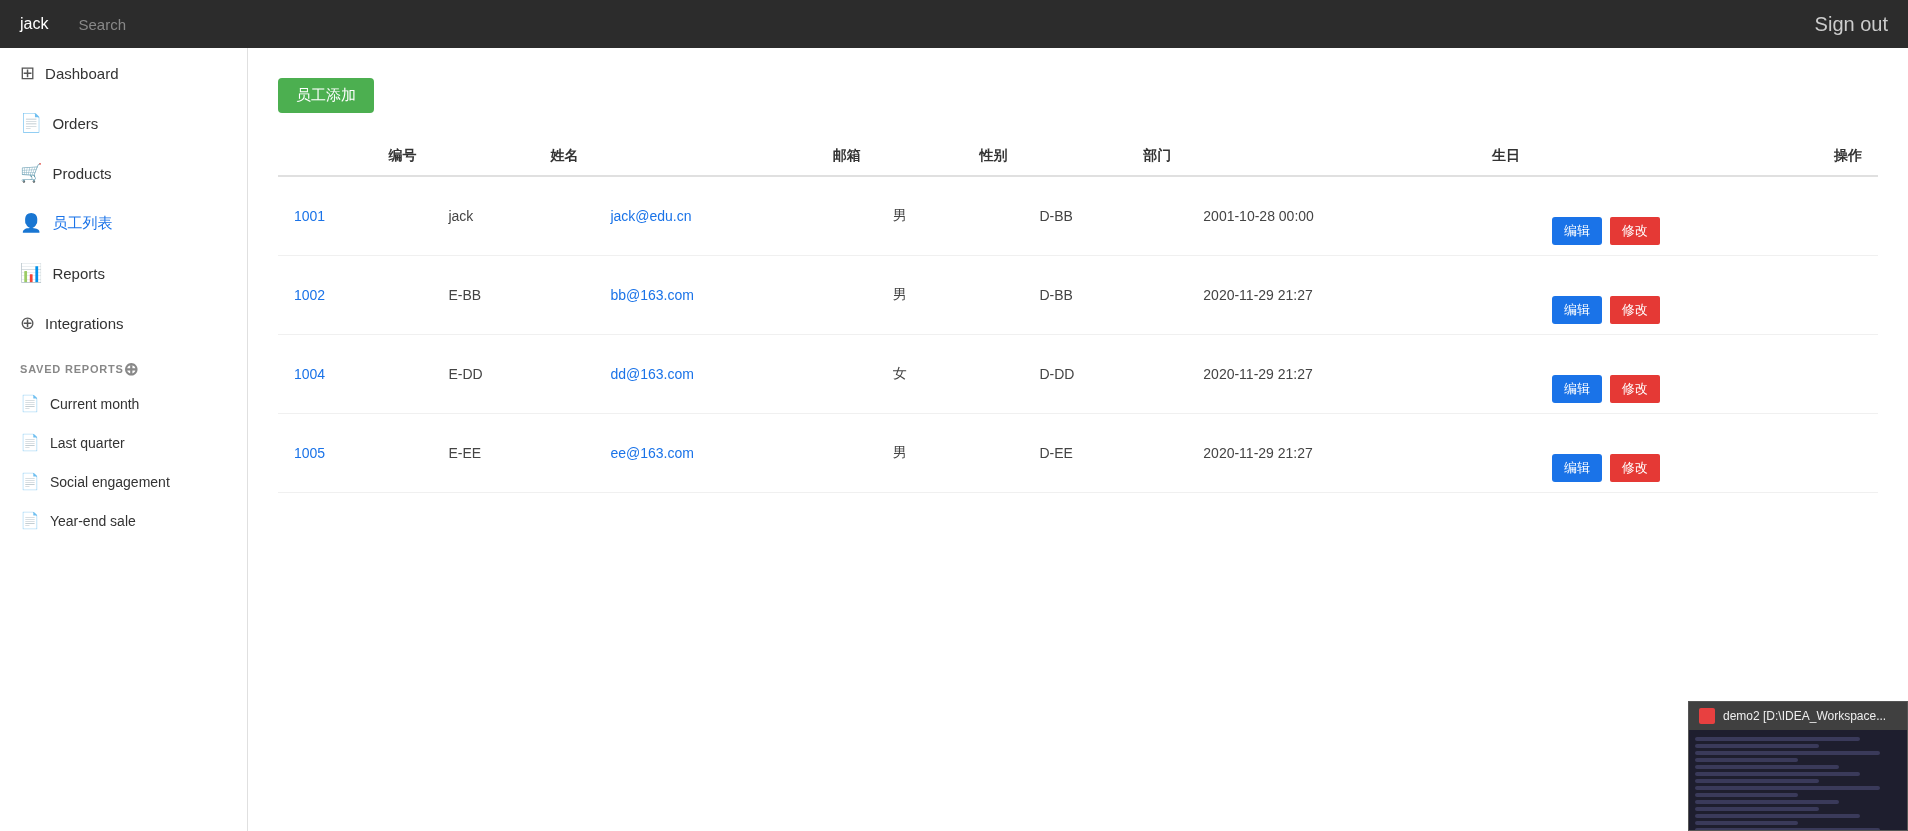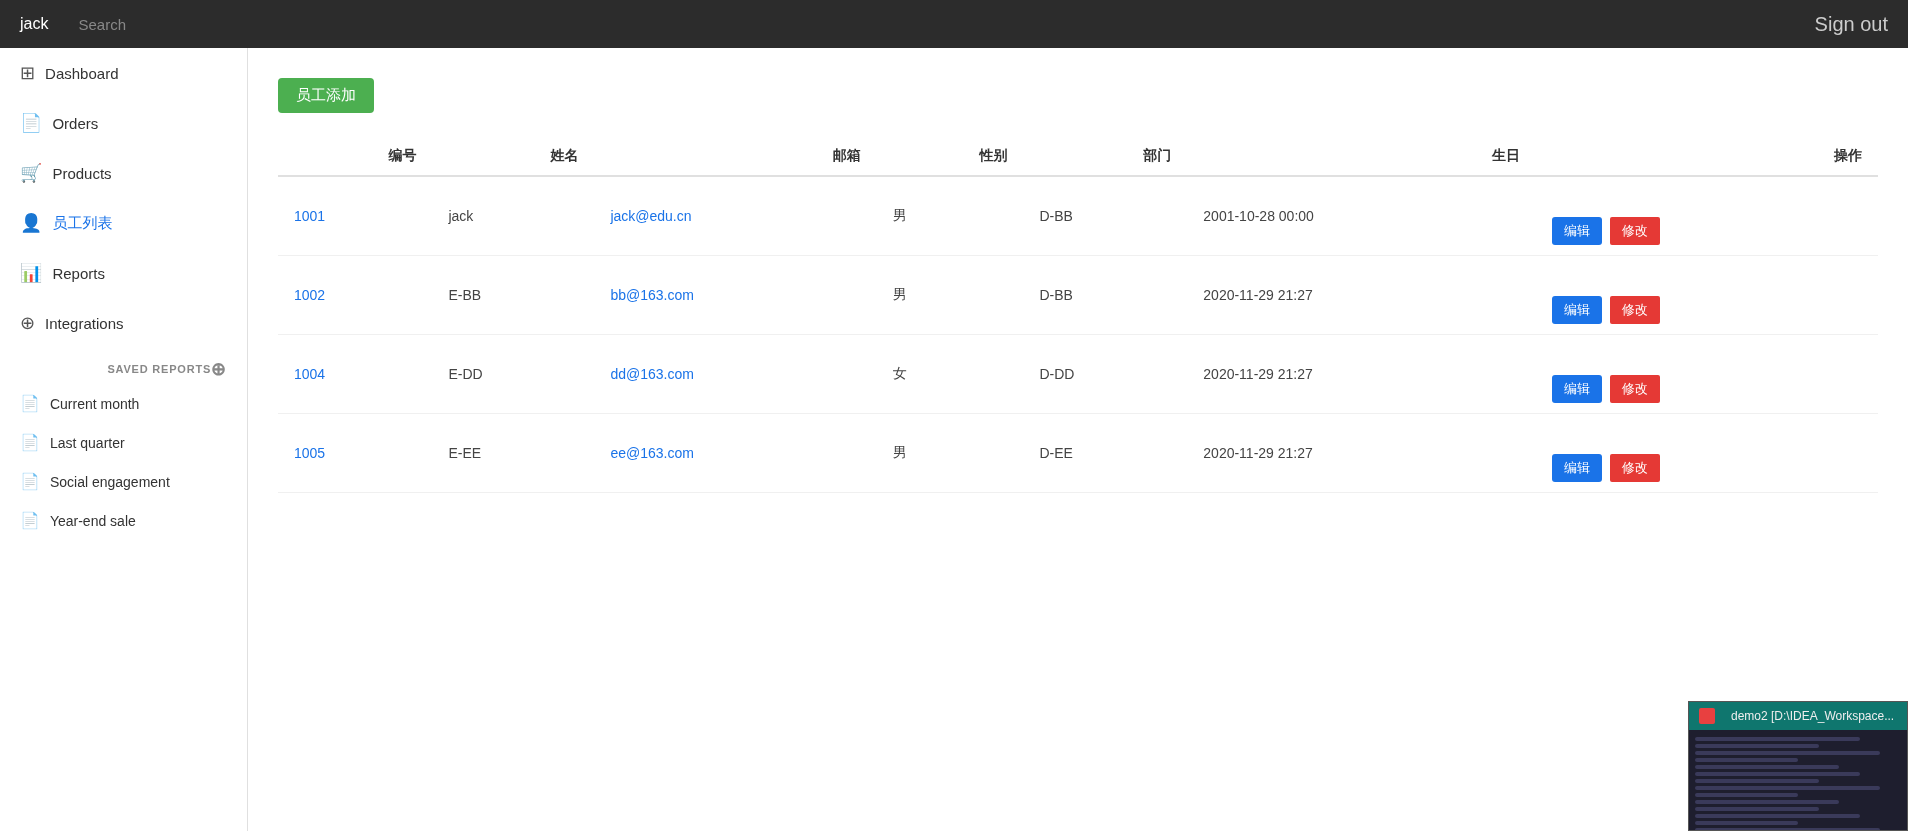--- a/index.html
+++ b/index.html
@@ -31,21 +31,21 @@
     .nav-item {
       display: flex; align-items: center; gap: 10px;
       padding: 14px 20px; cursor: pointer; color: #333; font-size: 15px;
       text-decoration: none;
     }
     .nav-item.active { color: #1a73e8; }
     .nav-icon { font-size: 18px; color: #555; }
     .nav-item.active .nav-icon { color: #1a73e8; }
 
     .saved-reports-header {
-      display: flex; align-items: center; justify-content: flex-end;
+      display: flex; align-items: center; justify-content: flex-start;
       padding: 12px 20px 6px 20px; font-size: 11px; font-weight: 600;
       color: #888; letter-spacing: 0.8px; text-transform: uppercase;
     }
     .saved-reports-header .add-icon {
       cursor: pointer; color: #888; font-size: 18px; line-height: 1;
     }
     .saved-report-item {
       display: flex; align-items: center; gap: 10px;
       padding: 10px 20px; cursor: pointer; color: #333; font-size: 14px;
     }
@@ -83,22 +83,22 @@
     }
 
     
     .taskbar-preview {
       position: fixed; bottom: 0; right: 0;
       width: 220px; height: 130px; background: #1e1e2e;
       border: 1px solid #555; z-index: 100;
       display: flex; flex-direction: column;
     }
     .taskbar-preview-header {
-      display: flex; align-items: center; gap: 16px;
-      padding: 6px 10px; background: #0f766e; color: #eee; font-size: 12px;
+      display: flex; align-items: center; gap: 8px;
+      padding: 6px 10px; background: #404040; color: #eee; font-size: 12px;
     }
     .taskbar-preview-icon {
       width: 16px; height: 16px; background: #e84040;
       border-radius: 2px; flex-shrink: 0;
       display: flex; align-items: center; justify-content: center;
     }
     .taskbar-preview-body {
       flex: 1; background: #1e1e2e; padding: 4px 6px; overflow: hidden;
     }
     .code-line { height: 4px; background: #3a3a5a; border-radius: 2px; margin: 3px 0; }

